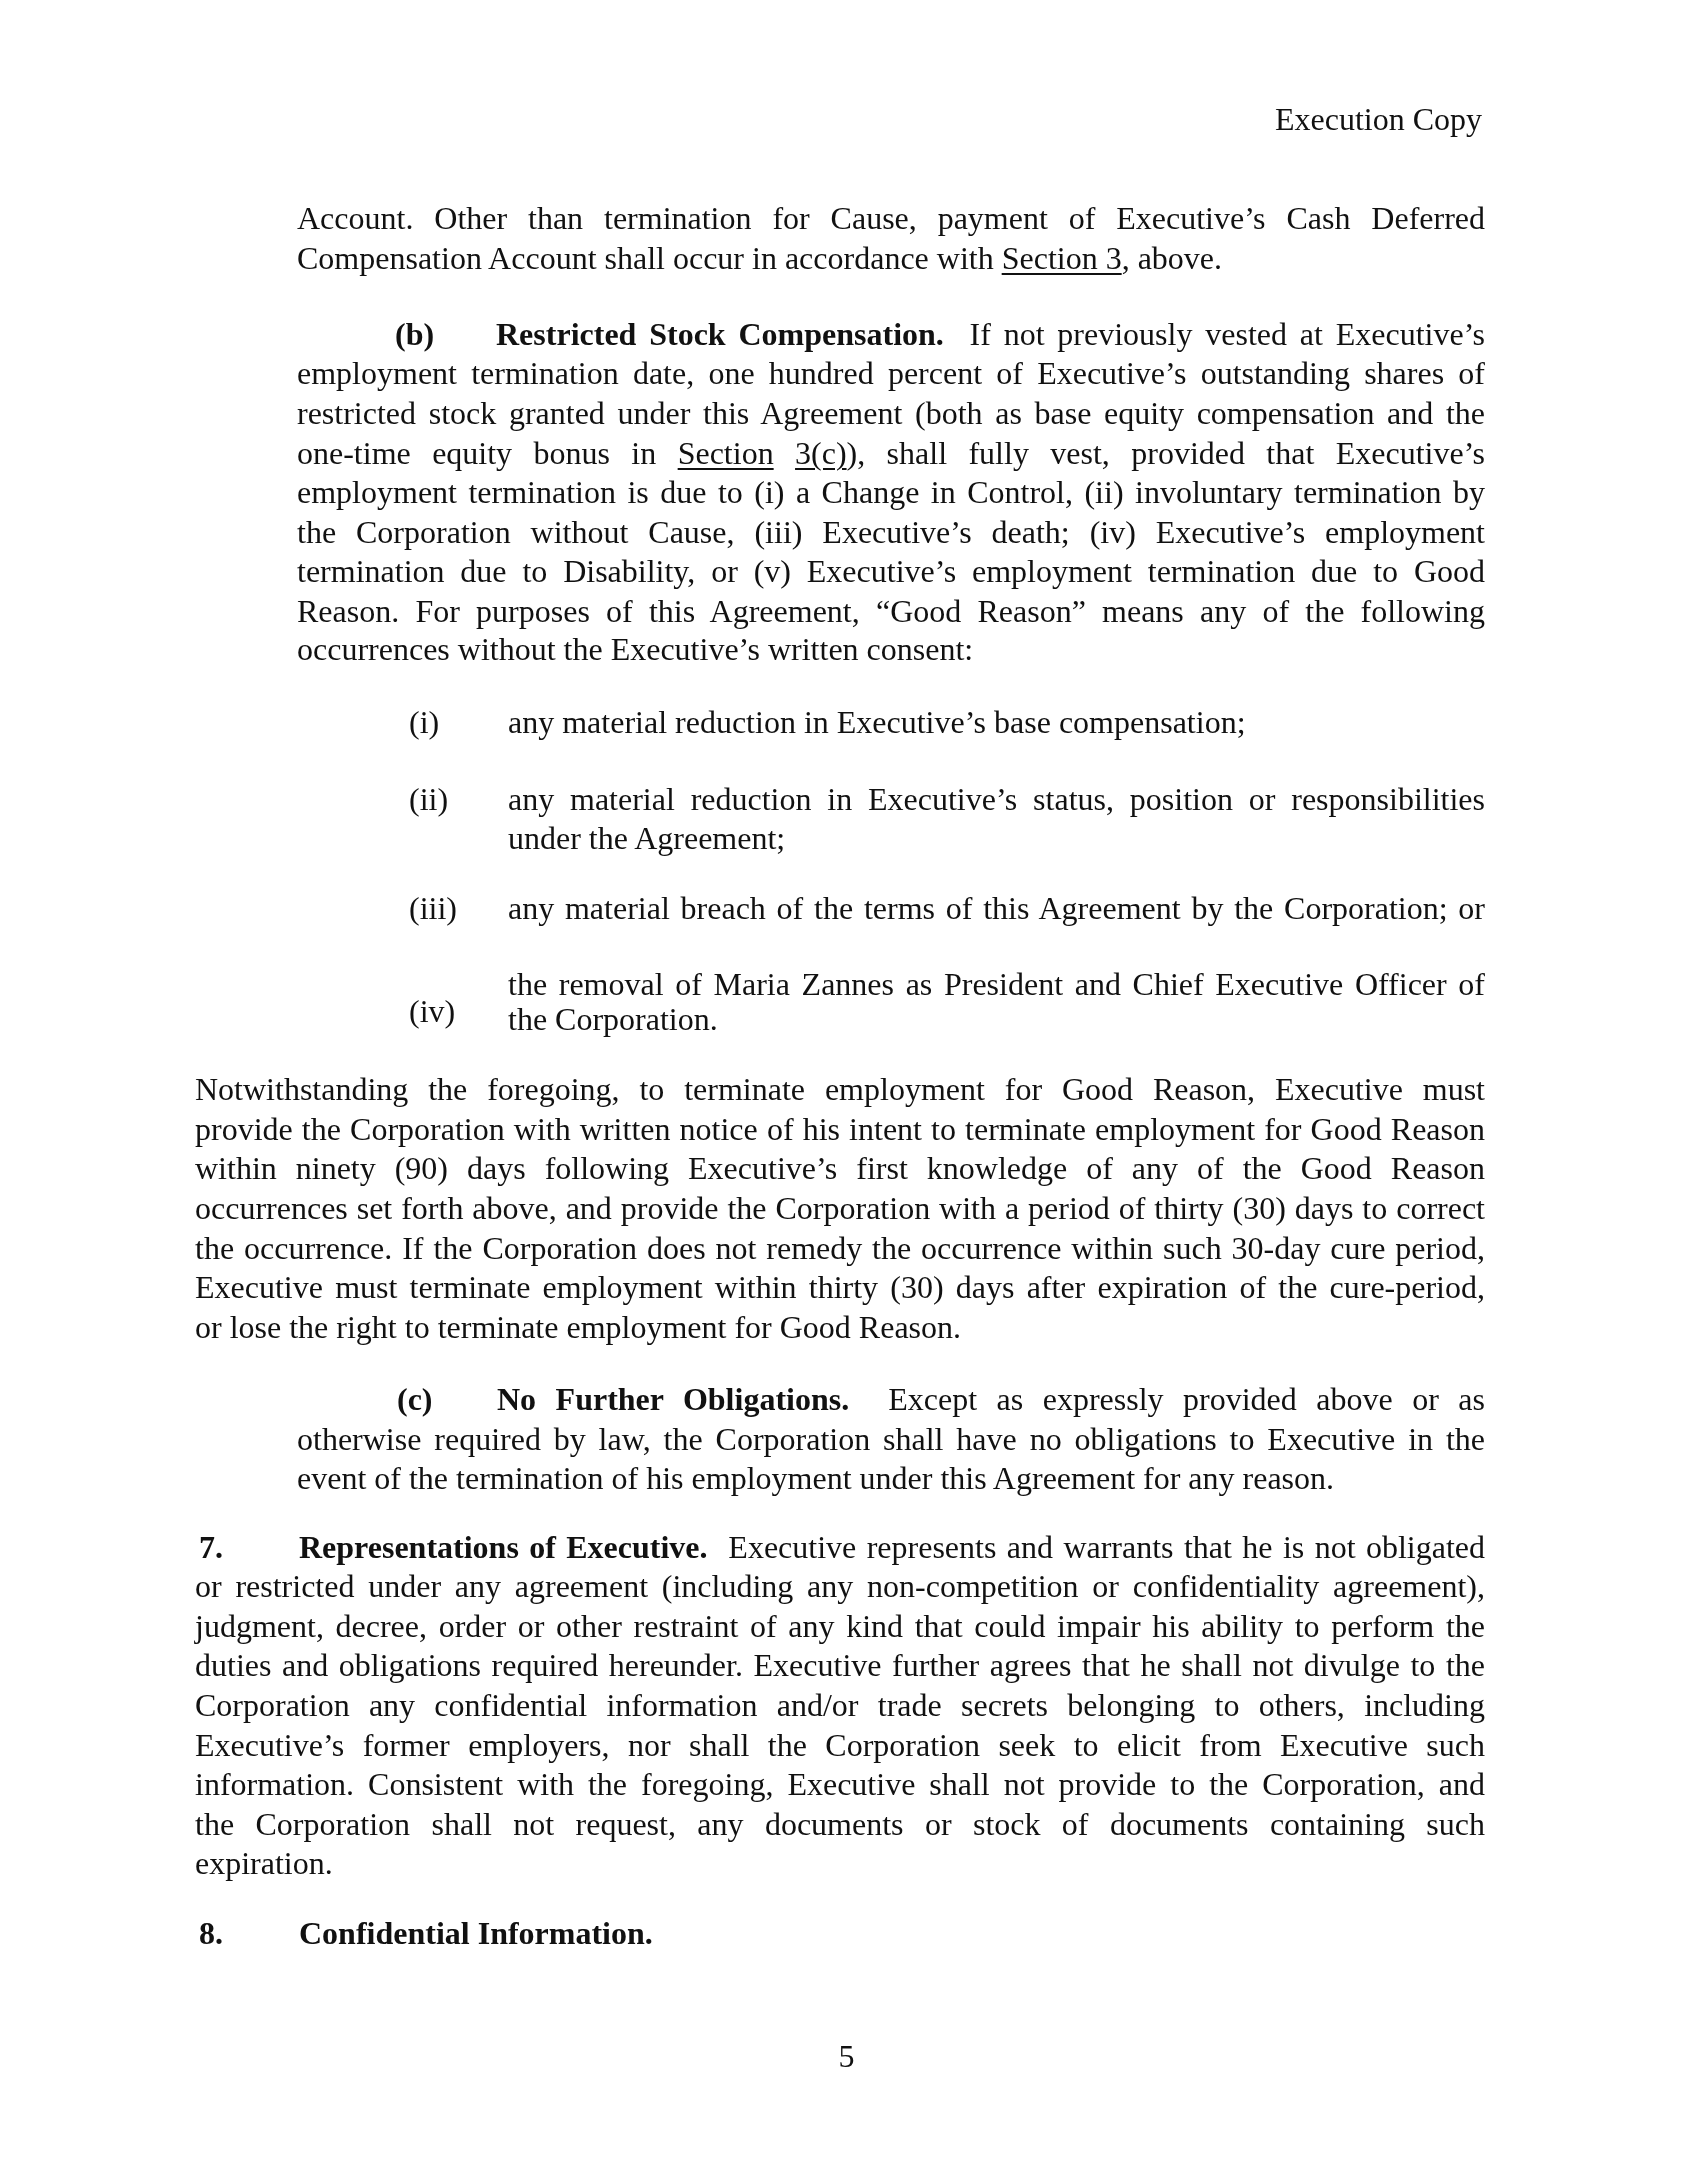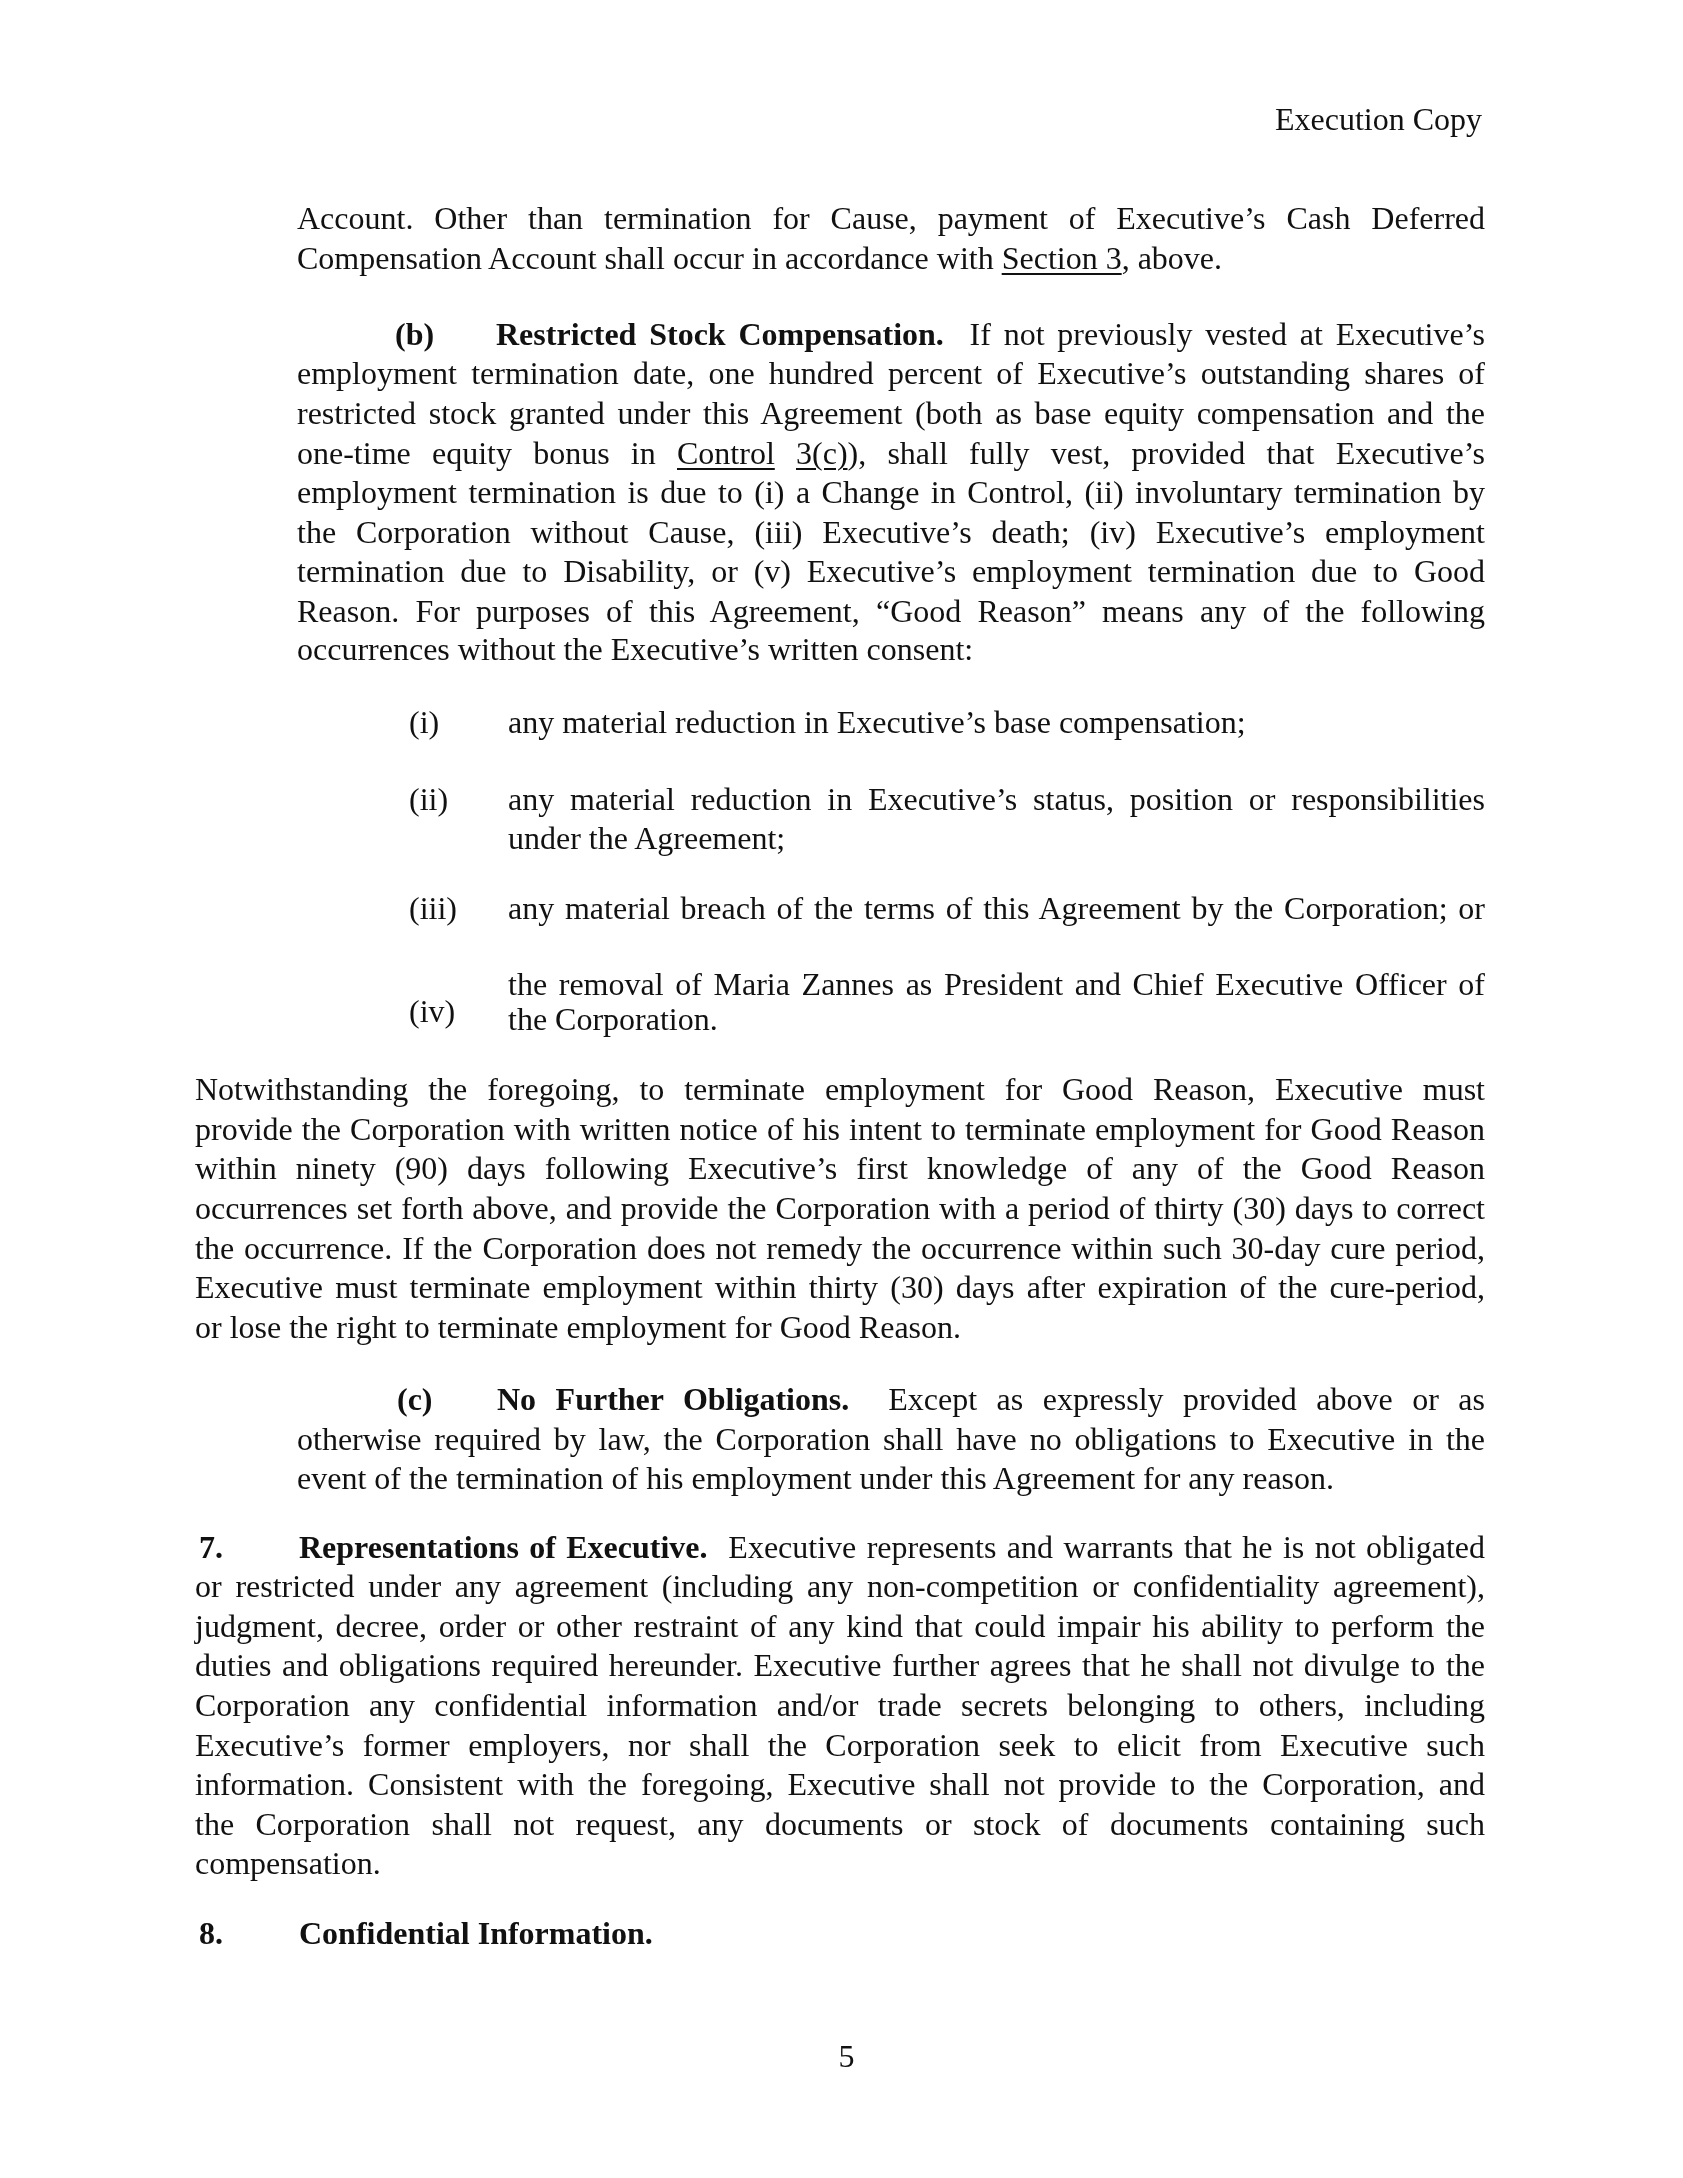--- a/index.html
+++ b/index.html
@@ -19,21 +19,21 @@
 
 <div class="ln" style="top:99px; right:201px; text-align:right;">Execution Copy</div>
 
 <div class="ln j ind" style="top:198px;">Account. Other than termination for Cause, payment of Executive’s Cash Deferred</div>
 <div class="ln ind" style="top:238px;"><span>Compensation Account shall occur in accordance with</span> <span class="u">Section 3</span><span>, above.</span></div>
 
 <div class="ln" style="top:314px; left:395px;"><b>(b)</b></div>
 <div class="ln j" style="top:314px; left:496px; width:989px;"><b>Restricted Stock Compensation</b><b>.</b>&nbsp; <span>If not previously vested at Executive’s</span></div>
 <div class="ln j ind" style="top:353px;">employment termination date, one hundred percent of Executive’s outstanding shares of</div>
 <div class="ln j ind" style="top:393px;">restricted stock granted under this Agreement (both as base equity compensation and the</div>
-<div class="ln j ind" style="top:433px;"><span>one-time equity bonus in</span> <span class="u">Control</span> <span class="u">3(c)</span><span>), shall fully vest, provided that Executive’s</span></div>
+<div class="ln j ind" style="top:433px;"><span>one-time equity bonus in</span> <span class="u">Section</span> <span class="u">3(c)</span><span>), shall fully vest, provided that Executive’s</span></div>
 <div class="ln j ind" style="top:472px;">employment termination is due to (i) a Change in Control, (ii) involuntary termination by</div>
 <div class="ln j ind" style="top:512px;">the Corporation without Cause, (iii) Executive’s death; (iv) Executive’s employment</div>
 <div class="ln j ind" style="top:551px;">termination due to Disability, or (v) Executive’s employment termination due to Good</div>
 <div class="ln j ind" style="top:591px;">Reason. For purposes of this Agreement, “Good Reason” means any of the following</div>
 <div class="ln ind" style="top:629px;">occurrences without the Executive’s written consent:</div>
 
 <div class="marker" style="top:702px; left:409px;">(i)</div>
 <div class="ln sub" style="top:702px;">any material reduction in Executive’s base compensation;</div>
 
 <div class="marker" style="top:779px; left:409px;">(ii)</div>
@@ -62,19 +62,19 @@
 
 <div class="ln" style="top:1527px; left:199px;"><b>7.</b></div>
 <div class="ln j" style="top:1527px; left:299px; width:1186px;"><b>Representations of Executive.</b>&nbsp; <span>Executive represents and warrants that he is not obligated</span></div>
 <div class="ln j full" style="top:1566px;">or restricted under any agreement (including any non-competition or confidentiality agreement),</div>
 <div class="ln j full" style="top:1606px;">judgment, decree, order or other restraint of any kind that could impair his ability to perform the</div>
 <div class="ln j full" style="top:1645px;">duties and obligations required hereunder. Executive further agrees that he shall not divulge to the</div>
 <div class="ln j full" style="top:1685px;">Corporation any confidential information and/or trade secrets belonging to others, including</div>
 <div class="ln j full" style="top:1725px;">Executive’s former employers, nor shall the Corporation seek to elicit from Executive such</div>
 <div class="ln j full" style="top:1764px;">information. Consistent with the foregoing, Executive shall not provide to the Corporation, and</div>
 <div class="ln j full" style="top:1804px;">the Corporation shall not request, any documents or stock of documents containing such</div>
-<div class="ln full" style="top:1843px;">compensation.</div>
+<div class="ln full" style="top:1843px;">expiration.</div>
 
 <div class="ln" style="top:1913px; left:199px;"><b>8.</b></div>
 <div class="ln" style="top:1913px; left:299px;"><b>Confidential Information.</b></div>
 
 <div class="ln" style="top:2036px; left:792px; width:109px; text-align:center;">5</div>
 
 
 </body></html>

